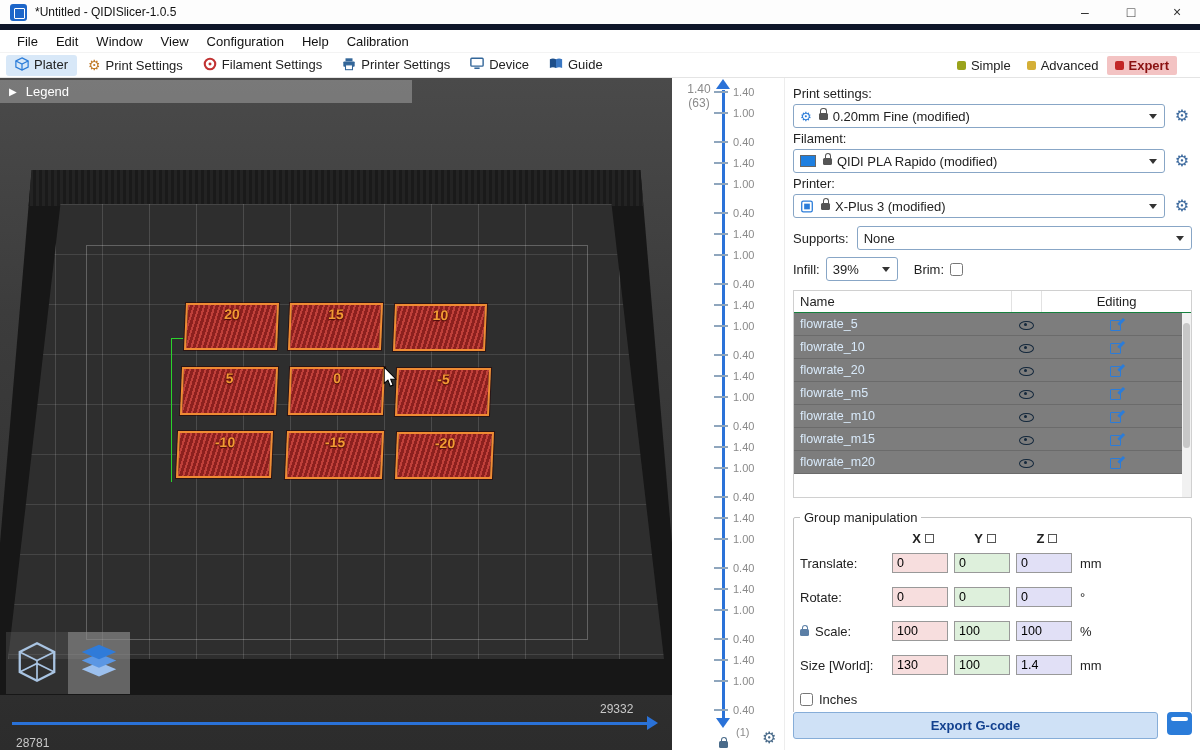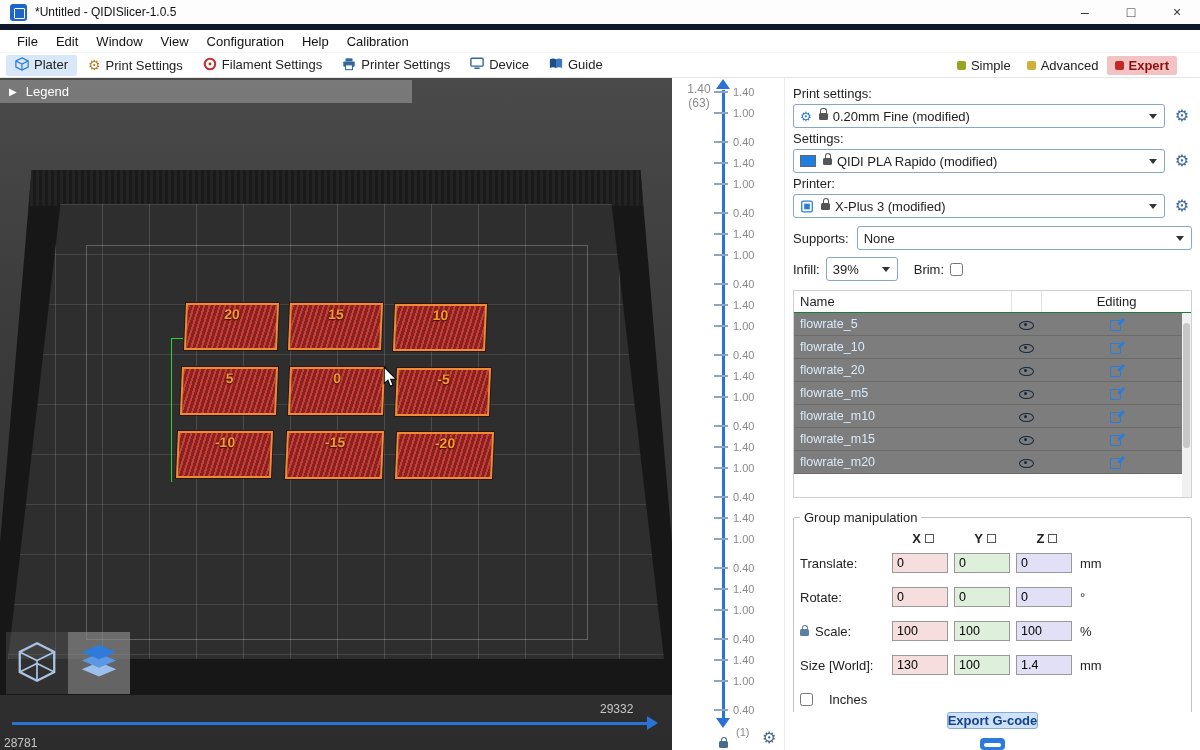--- a/index.html
+++ b/index.html
@@ -55,21 +55,21 @@
 
   .cursor { position:absolute; left:382px; top:288px; z-index:9; }
 
   .view-btns { position:absolute; left:6px; top:554px; width:124px; height:62px; display:flex; background:rgba(95,95,95,.35); z-index:5; }
   .view-btn { flex:1; display:flex; align-items:center; justify-content:center; }
   .view-btn.selected { background:rgba(165,165,165,.45); }
 
   .hslider-line { position:absolute; left:12px; top:644px; width:636px; height:3px; background:#2a72d8; z-index:5; }
   .hslider-line::after { content:""; position:absolute; right:-10px; top:-6px; border-left:11px solid #2a72d8; border-top:7px solid transparent; border-bottom:7px solid transparent; }
   .hslider-max { position:absolute; left:600px; top:624px; color:#c9c9c9; font-size:12px; z-index:5; }
-  .hslider-min { position:absolute; left:4px; top:658px; color:#c9c9c9; font-size:12px; z-index:5; }
+  .hslider-min { position:absolute; left:16px; top:658px; color:#c9c9c9; font-size:12px; z-index:5; }
 
   
   .slider-col { position:relative; width:112px; background:#fff; }
   .vs-top-label { position:absolute; left:8px; top:4px; width:38px; text-align:center; color:#8a8a8a; font-size:12px; line-height:14px; }
   .vs-line { position:absolute; left:50px; top:12px; width:3px; height:628px; background:#2a72d8; }
   .varrow-up { position:absolute; left:44px; top:1px; width:0; height:0; border-left:7px solid transparent; border-right:7px solid transparent; border-bottom:10px solid #2a72d8; }
   .varrow-down { position:absolute; left:44px; top:640px; width:0; height:0; border-left:7px solid transparent; border-right:7px solid transparent; border-top:10px solid #2a72d8; }
   .ticks { position:absolute; left:42px; top:8px; display:flex; flex-direction:column; }
   .tick { display:flex; align-items:center; height:12px; margin-bottom:9px; }
   .tick:nth-child(3n) { margin-top:8px; }
@@ -124,26 +124,26 @@
   .axes-row { display:flex; padding-left:92px; margin:2px 0 7px 0; }
   .axis { width:62px; display:flex; justify-content:center; align-items:center; gap:4px; font-weight:bold; font-size:13px; }
   .axis-ic { width:9px; height:9px; border:1.2px solid #555; }
   .g-row { display:flex; align-items:center; margin-bottom:14px; position:relative; }
   .g-label { width:92px; font-size:13px; }
   .g-label.indent { padding-left:15px; }
   .g-row .g-lock-wrap { position:absolute; left:0; top:3px; }
   .g-field { width:56px; height:20px; border:1px solid #999; margin-right:6px; font-size:12.5px; padding:0 4px; font-family:inherit; }
   .fx { background:#f7dede; } .fy { background:#def0dc; } .fz { background:#e1e0f6; }
   .g-unit { font-size:13px; margin-left:2px; }
-  .inches-row { display:flex; align-items:center; gap:16px; margin-top:17px; }
+  .inches-row { display:flex; align-items:center; gap:6px; margin-top:17px; }
 
   fieldset.sliced-box { margin-top:10px; border:1px solid #c2c2c2; border-bottom:none; border-left:6px solid #0f172a; height:22px; overflow:hidden; padding:0 6px; }
   fieldset.sliced-box legend { font-size:13px; padding:0 4px; color:#222; }
 
-  .export-bar { position:absolute; left:0; right:0; bottom:0; height:38px; background:#fff; display:flex; align-items:center; gap:9px; padding:0 8px;flex-direction:column; }
+  .export-bar { position:absolute; left:0; right:0; bottom:0; height:38px; background:#fff; display:flex; gap:9px; padding:0 8px; }
   .export-btn { flex:1; height:27px; background:#cfe1f6; border:1px solid #86add8; border-radius:3px; font-weight:bold; color:#13418f; font-size:13px; display:flex; align-items:center; justify-content:center; }
   .send-icon { width:25px; height:23px; background:#2b7cd9; border-radius:4px; position:relative; }
   .send-icon::after { content:""; position:absolute; left:4px; right:4px; top:5px; height:4px; background:#fff; border-radius:2px; }
 
   input[type=checkbox] { width:13px; height:13px; }
 </style>
 </head>
 <body>
 
 <div class="titlebar">
@@ -419,21 +419,21 @@
     <div class="p-label">Print settings:</div>
     <div class="combo-row">
       <div class="combo">
         <span class="ic gear-glyph-blue">⚙</span>
         <span class="lock combo-lock"></span>
         <span class="combo-text">0.20mm Fine (modified)</span>
       </div>
       <span class="gear-btn">⚙</span>
     </div>
 
-    <div class="p-label">Settings:</div>
+    <div class="p-label">Filament:</div>
     <div class="combo-row">
       <div class="combo">
         <span class="ic swatch"></span>
         <span class="lock combo-lock"></span>
         <span class="combo-text">QIDI PLA Rapido (modified)</span>
       </div>
       <span class="gear-btn">⚙</span>
     </div>
 
     <div class="p-label">Printer:</div>

